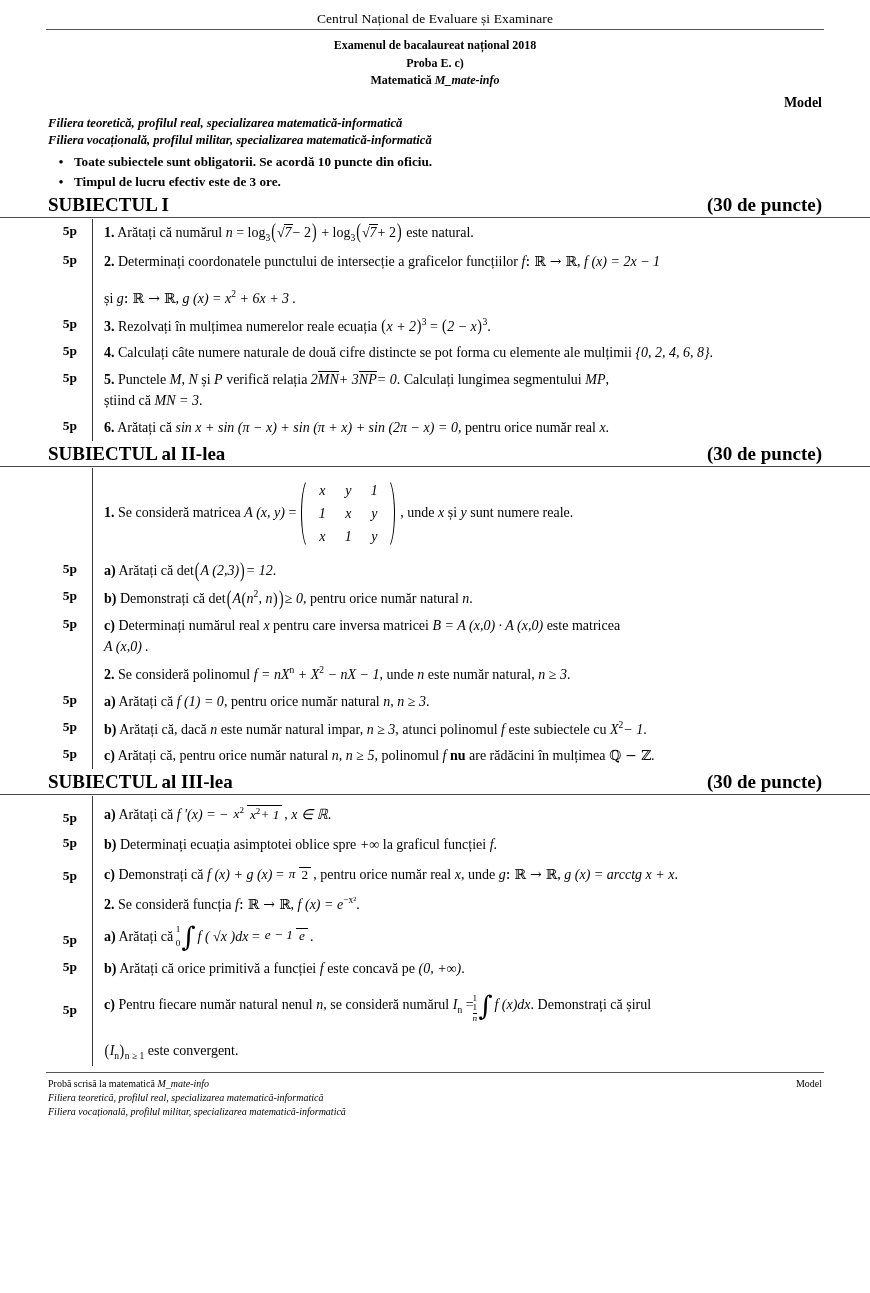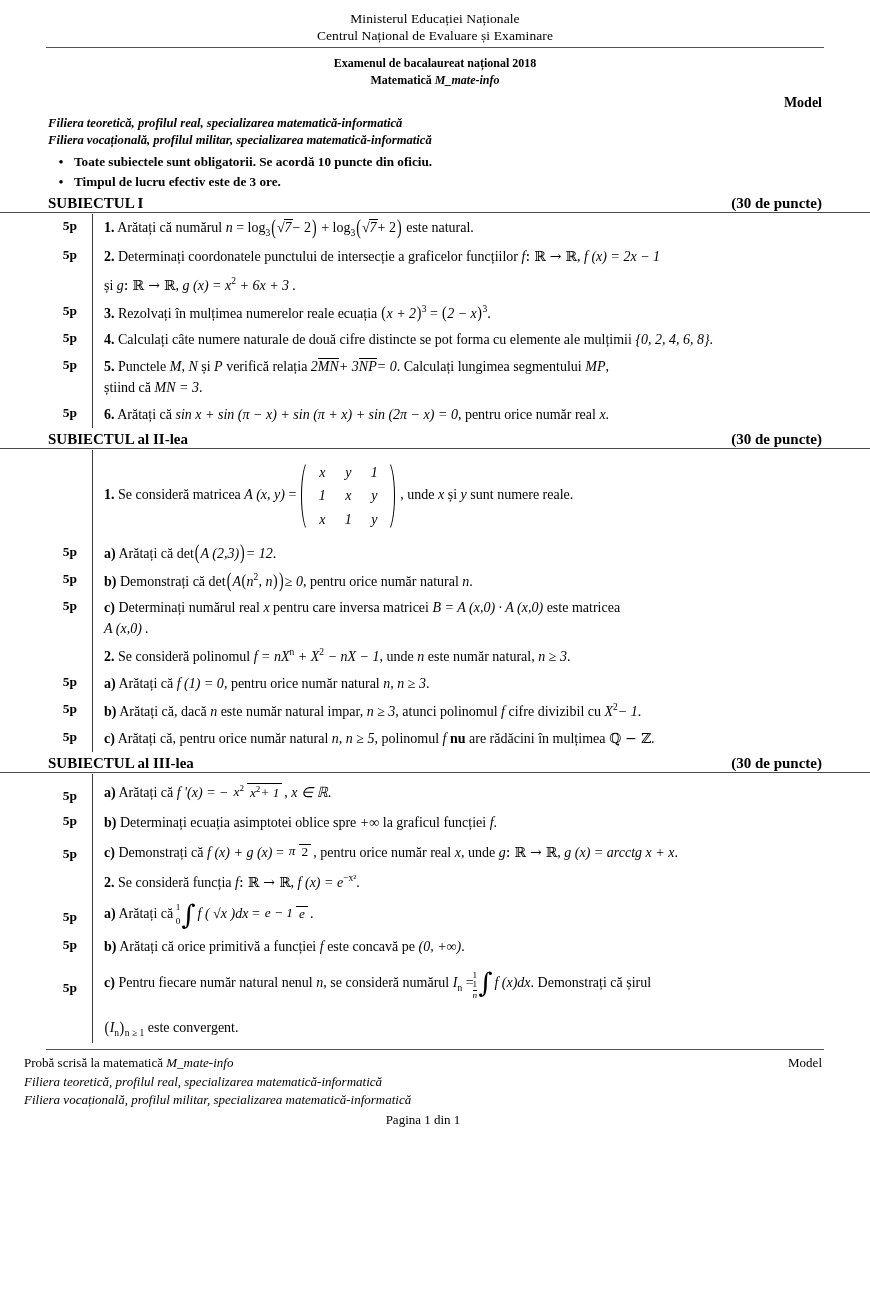--- a/index.html
+++ b/index.html
@@ -76,21 +76,21 @@
     text-align: center;
     font-size: 13px;
   }
 
   
   .sec-head {
     display: flex;
     justify-content: space-between;
     align-items: flex-end;
     font-weight: bold;
-    font-size: 15px;
+    font-size: 19px;
     padding: 0 48px 0 48px;
     border-bottom: 1.7px solid #4a4a4a;
     margin-top: 2px;
     line-height: 1.2;
   }
 
   
   .items {
     padding-left: 48px;
     padding-right: 48px;
@@ -239,44 +239,44 @@
   }
   .frac-sm .num { line-height: 1.05; }
   .frac-sm .den { line-height: 1.05; border-top: 1px solid #000; }
 
   
   .foot-rule {
     border-bottom: 1.6px solid #555;
     margin: 0 46px;
   }
   .footer {
-    padding: 4px 48px 0 24px;
-    font-size: 13px;
+    padding: 4px 48px 0 48px;
+    font-size: 10px;
     line-height: 1.42;
   }
   .foot-line1 {
     display: flex;
     justify-content: space-between;
   }
   .foot-ital { font-style: italic; }
   .foot-page { text-align: center; padding-top: 1px; }
 </style>
 </head>
 <body>
 
 <div class="page">
 
   <div class="ministry">
-    <div>Ministerul Educației Naționale</div>
     <div>Centrul Național de Evaluare și Examinare</div>
   </div>
   <div class="hdr-rule"></div>
 
   <div class="exam-title">
     <div>Examenul de bacalaureat național 2018</div>
+    <div>Proba E. c)</div>
     <div><span>Matematică </span><span class="ital">M_mate-info</span></div>
   </div>
 
   <div class="model-right">Model</div>
 
   <div class="filiera">
     <div>Filiera teoretică, profilul real, specializarea matematică-informatică</div>
     <div>Filiera vocațională, profilul militar, specializarea matematică-informatică</div>
   </div>
 
@@ -310,21 +310,21 @@
         <span class="up">log</span><sub class="ms">3</sub><span class="paren-lg">(</span><span class="rad">√</span><span class="sqrt m">7</span><span>+ 2</span><span class="paren-lg">)</span><span> este natural.</span>
       </div>
     </div>
 
     <div class="row">
       <div class="pts">5p</div>
       <div class="rule"></div>
       <div class="body just">
         <span class="b">2.</span>
         <span>Determinați coordonatele punctului de intersecție a graficelor funcțiilor </span><span class="m">f</span><span class="bb">: ℝ → ℝ</span><span>, </span><span class="m">f (x)</span> <span class="m">= 2x − 1</span>
-        <div style="margin-top:7px;">
+        <div style="margin-top:15px;">
           <span>și </span><span class="m">g</span><span class="bb">: ℝ → ℝ</span><span>, </span><span class="m">g (x)</span> <span class="m">= x</span><sup class="ms">2</sup> <span class="m">+ 6x + 3 .</span>
         </div>
       </div>
     </div>
 
     <div class="row">
       <div class="pts">5p</div>
       <div class="rule"></div>
       <div class="body">
         <span class="b">3.</span>
@@ -440,21 +440,21 @@
         <span class="b">a)</span>
         <span>Arătați că </span><span class="m">f (1) = 0</span><span>, pentru orice număr natural </span><span class="m">n</span><span>, </span><span class="m">n ≥ 3</span><span>.</span>
       </div>
     </div>
 
     <div class="row">
       <div class="pts">5p</div>
       <div class="rule"></div>
       <div class="body">
         <span class="b">b)</span>
-        <span>Arătați că, dacă </span><span class="m">n</span><span> este număr natural impar, </span><span class="m">n ≥ 3</span><span>, atunci polinomul </span><span class="m">f</span><span> cifre divizibil cu </span><span class="m">X</span><sup class="ms">2</sup><span class="m">− 1</span><span>.</span>
+        <span>Arătați că, dacă </span><span class="m">n</span><span> este număr natural impar, </span><span class="m">n ≥ 3</span><span>, atunci polinomul </span><span class="m">f</span><span> este subiectele cu </span><span class="m">X</span><sup class="ms">2</sup><span class="m">− 1</span><span>.</span>
       </div>
     </div>
 
     <div class="row">
       <div class="pts">5p</div>
       <div class="rule"></div>
       <div class="body">
         <span class="b">c)</span>
         <span>Arătați că, pentru orice număr natural </span><span class="m">n</span><span>, </span><span class="m">n ≥ 5</span><span>, polinomul </span><span class="m">f</span> <span class="b">nu</span><span> are rădăcini în mulțimea </span><span class="bb">ℚ − ℤ</span><span>.</span>
       </div>
@@ -561,16 +561,15 @@
   </div>
 
   <div class="foot-rule" style="margin-top:6px;"></div>
   <div class="footer">
     <div class="foot-line1">
       <span><span>Probă scrisă la matematică </span><span class="foot-ital">M_mate-info</span></span>
       <span>Model</span>
     </div>
     <div class="foot-ital">Filiera teoretică, profilul real, specializarea matematică-informatică</div>
     <div class="foot-ital">Filiera vocațională, profilul militar, specializarea matematică-informatică</div>
-    <div class="foot-page">Pagina 1 din 1</div>
   </div>
 
 </div>
 
 </body></html>

